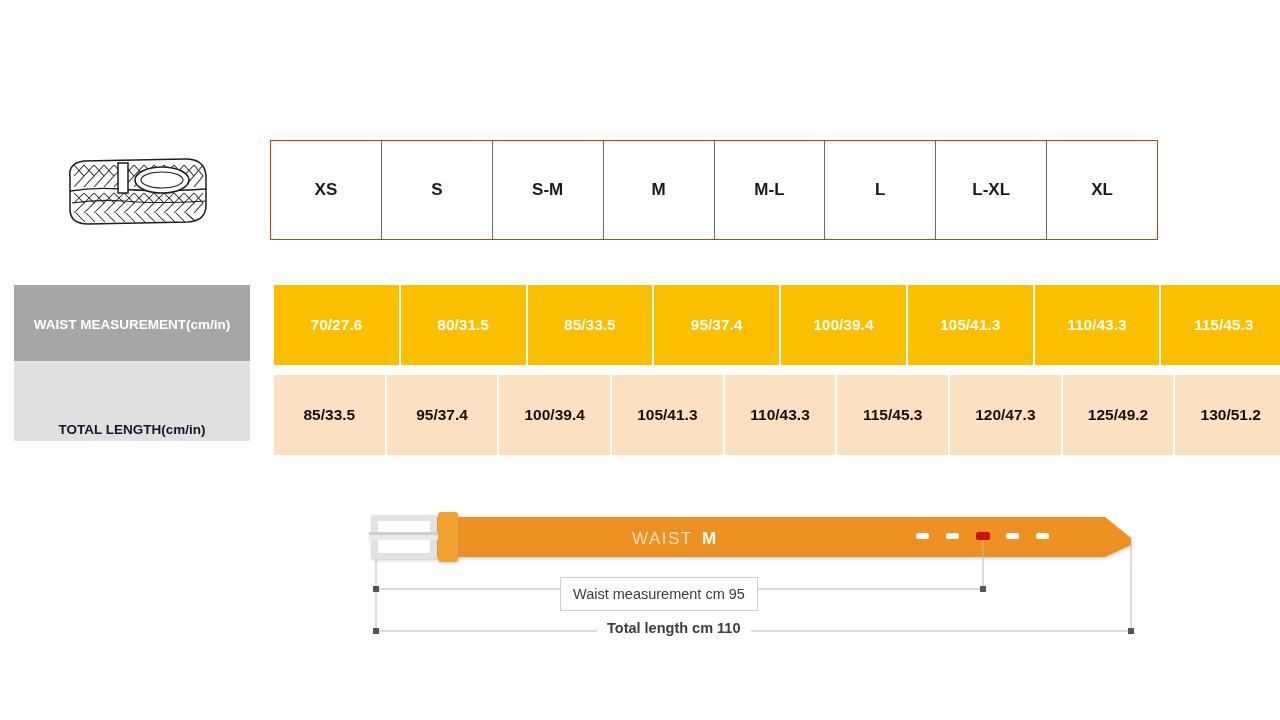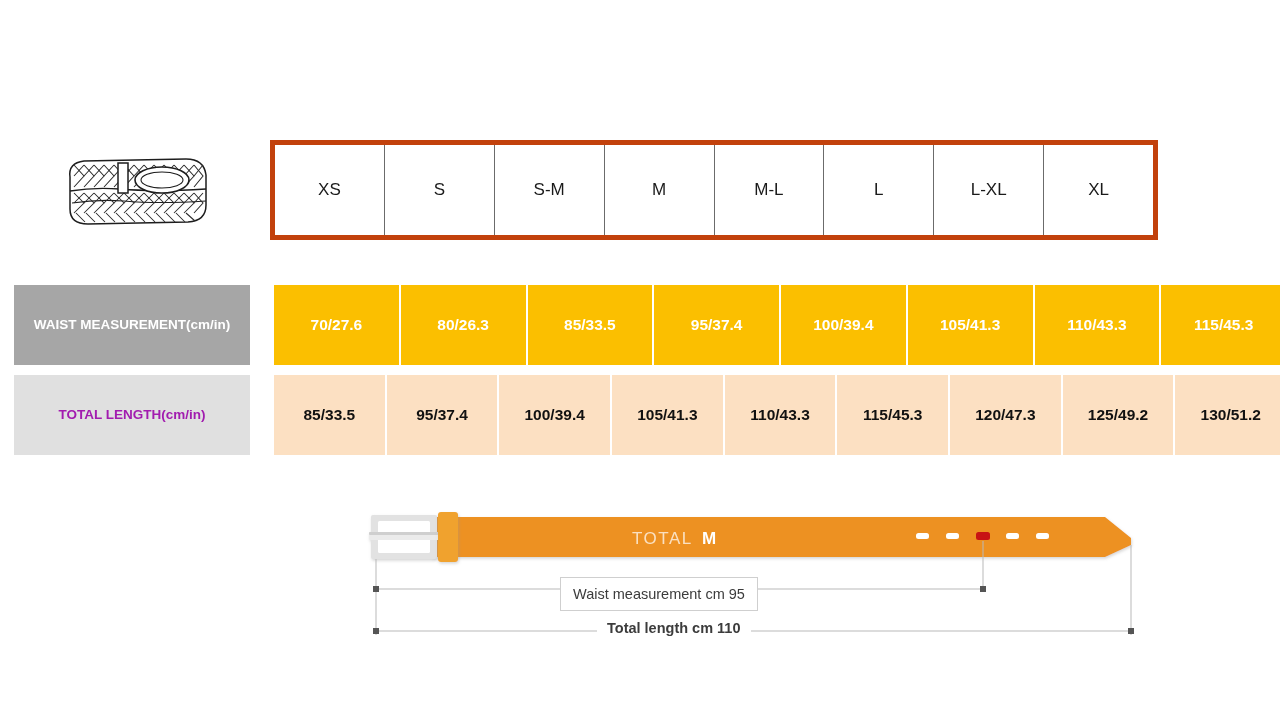--- a/index.html
+++ b/index.html
@@ -15,42 +15,43 @@
   .belt-icon {
     position: absolute; left: 58px; top: 147px;
     width: 156px; height: 88px;
   }
 
   
   .size-table {
     position: absolute; left: 270px; top: 140px;
     width: 888px; height: 100px;
     display: flex;
-    border: 5px solid #c2410c;
+    border: 1px solid #c2410c;
+    font-weight: bold;
   }
   .size-cell {
     flex: 1 1 0;
     display: flex; align-items: center; justify-content: center;
     font-size: 17px; color: #1a1a1a;
     border-right: 1px solid #6b6b6b;
   }
   .size-cell:last-child { border-right: none; }
 
   
   .row-label {
     position: absolute; left: 14px;
     width: 236px; height: 80px;
     display: flex; flex-direction: row;
     align-items: center; justify-content: center;
     font-size: 13.5px; font-weight: bold;
     line-height: 1.65; text-align: center;
   }
   .row-label .sub { font-weight: bold; }
   #waist-label { top: 285px; background: #a6a6a6; color: #ffffff; }
-  #length-label { top: 375px; background: #e0e0e0; color: #a21caf; }
+  #length-label { top: 361px; background: #e0e0e0; color: #0f172a; align-items: flex-end; }
 
   .data-row {
     position: absolute; left: 274px;
     width: 1012px; height: 80px;
     display: flex;
   }
   #waist-row  { top: 285px; }
   #length-row { top: 375px; }
 
   .data-cell {
@@ -131,21 +132,21 @@
     <div class="size-cell">XL</div>
   </div>
 
   <div class="row-label" id="waist-label">
     <span>WAIST MEASUREMENT</span>
     <span class="sub">(cm/in)</span>
   </div>
 
   <div class="data-row" id="waist-row">
     <div class="data-cell">70/27.6</div>
-    <div class="data-cell">80/26.3</div>
+    <div class="data-cell">80/31.5</div>
     <div class="data-cell">85/33.5</div>
     <div class="data-cell">95/37.4</div>
     <div class="data-cell">100/39.4</div>
     <div class="data-cell">105/41.3</div>
     <div class="data-cell">110/43.3</div>
     <div class="data-cell">115/45.3</div>
   </div>
 
   <div class="row-label" id="length-label">
     <span>TOTAL LENGTH</span>
@@ -208,19 +209,19 @@
       </g>
 
       <g>
         <line x1="376" y1="136" x2="1131" y2="136" stroke="#b9b9b9" stroke-width="1"></line>
         <rect x="373" y="133" width="6" height="6" fill="#555555"></rect>
         <rect x="1128" y="133" width="6" height="6" fill="#555555"></rect>
       </g>
     </svg>
   </div>
 
-  <div class="belt-size-text">TOTAL</div>
+  <div class="belt-size-text">WAIST</div>
   <div class="belt-size-value">M</div>
 
   <div class="dim-label" id="waist-dim-label">Waist measurement cm 95</div>
   <div class="dim-label" id="length-dim-label">Total length cm 110</div>
 
 </div>
 
 </body></html>

